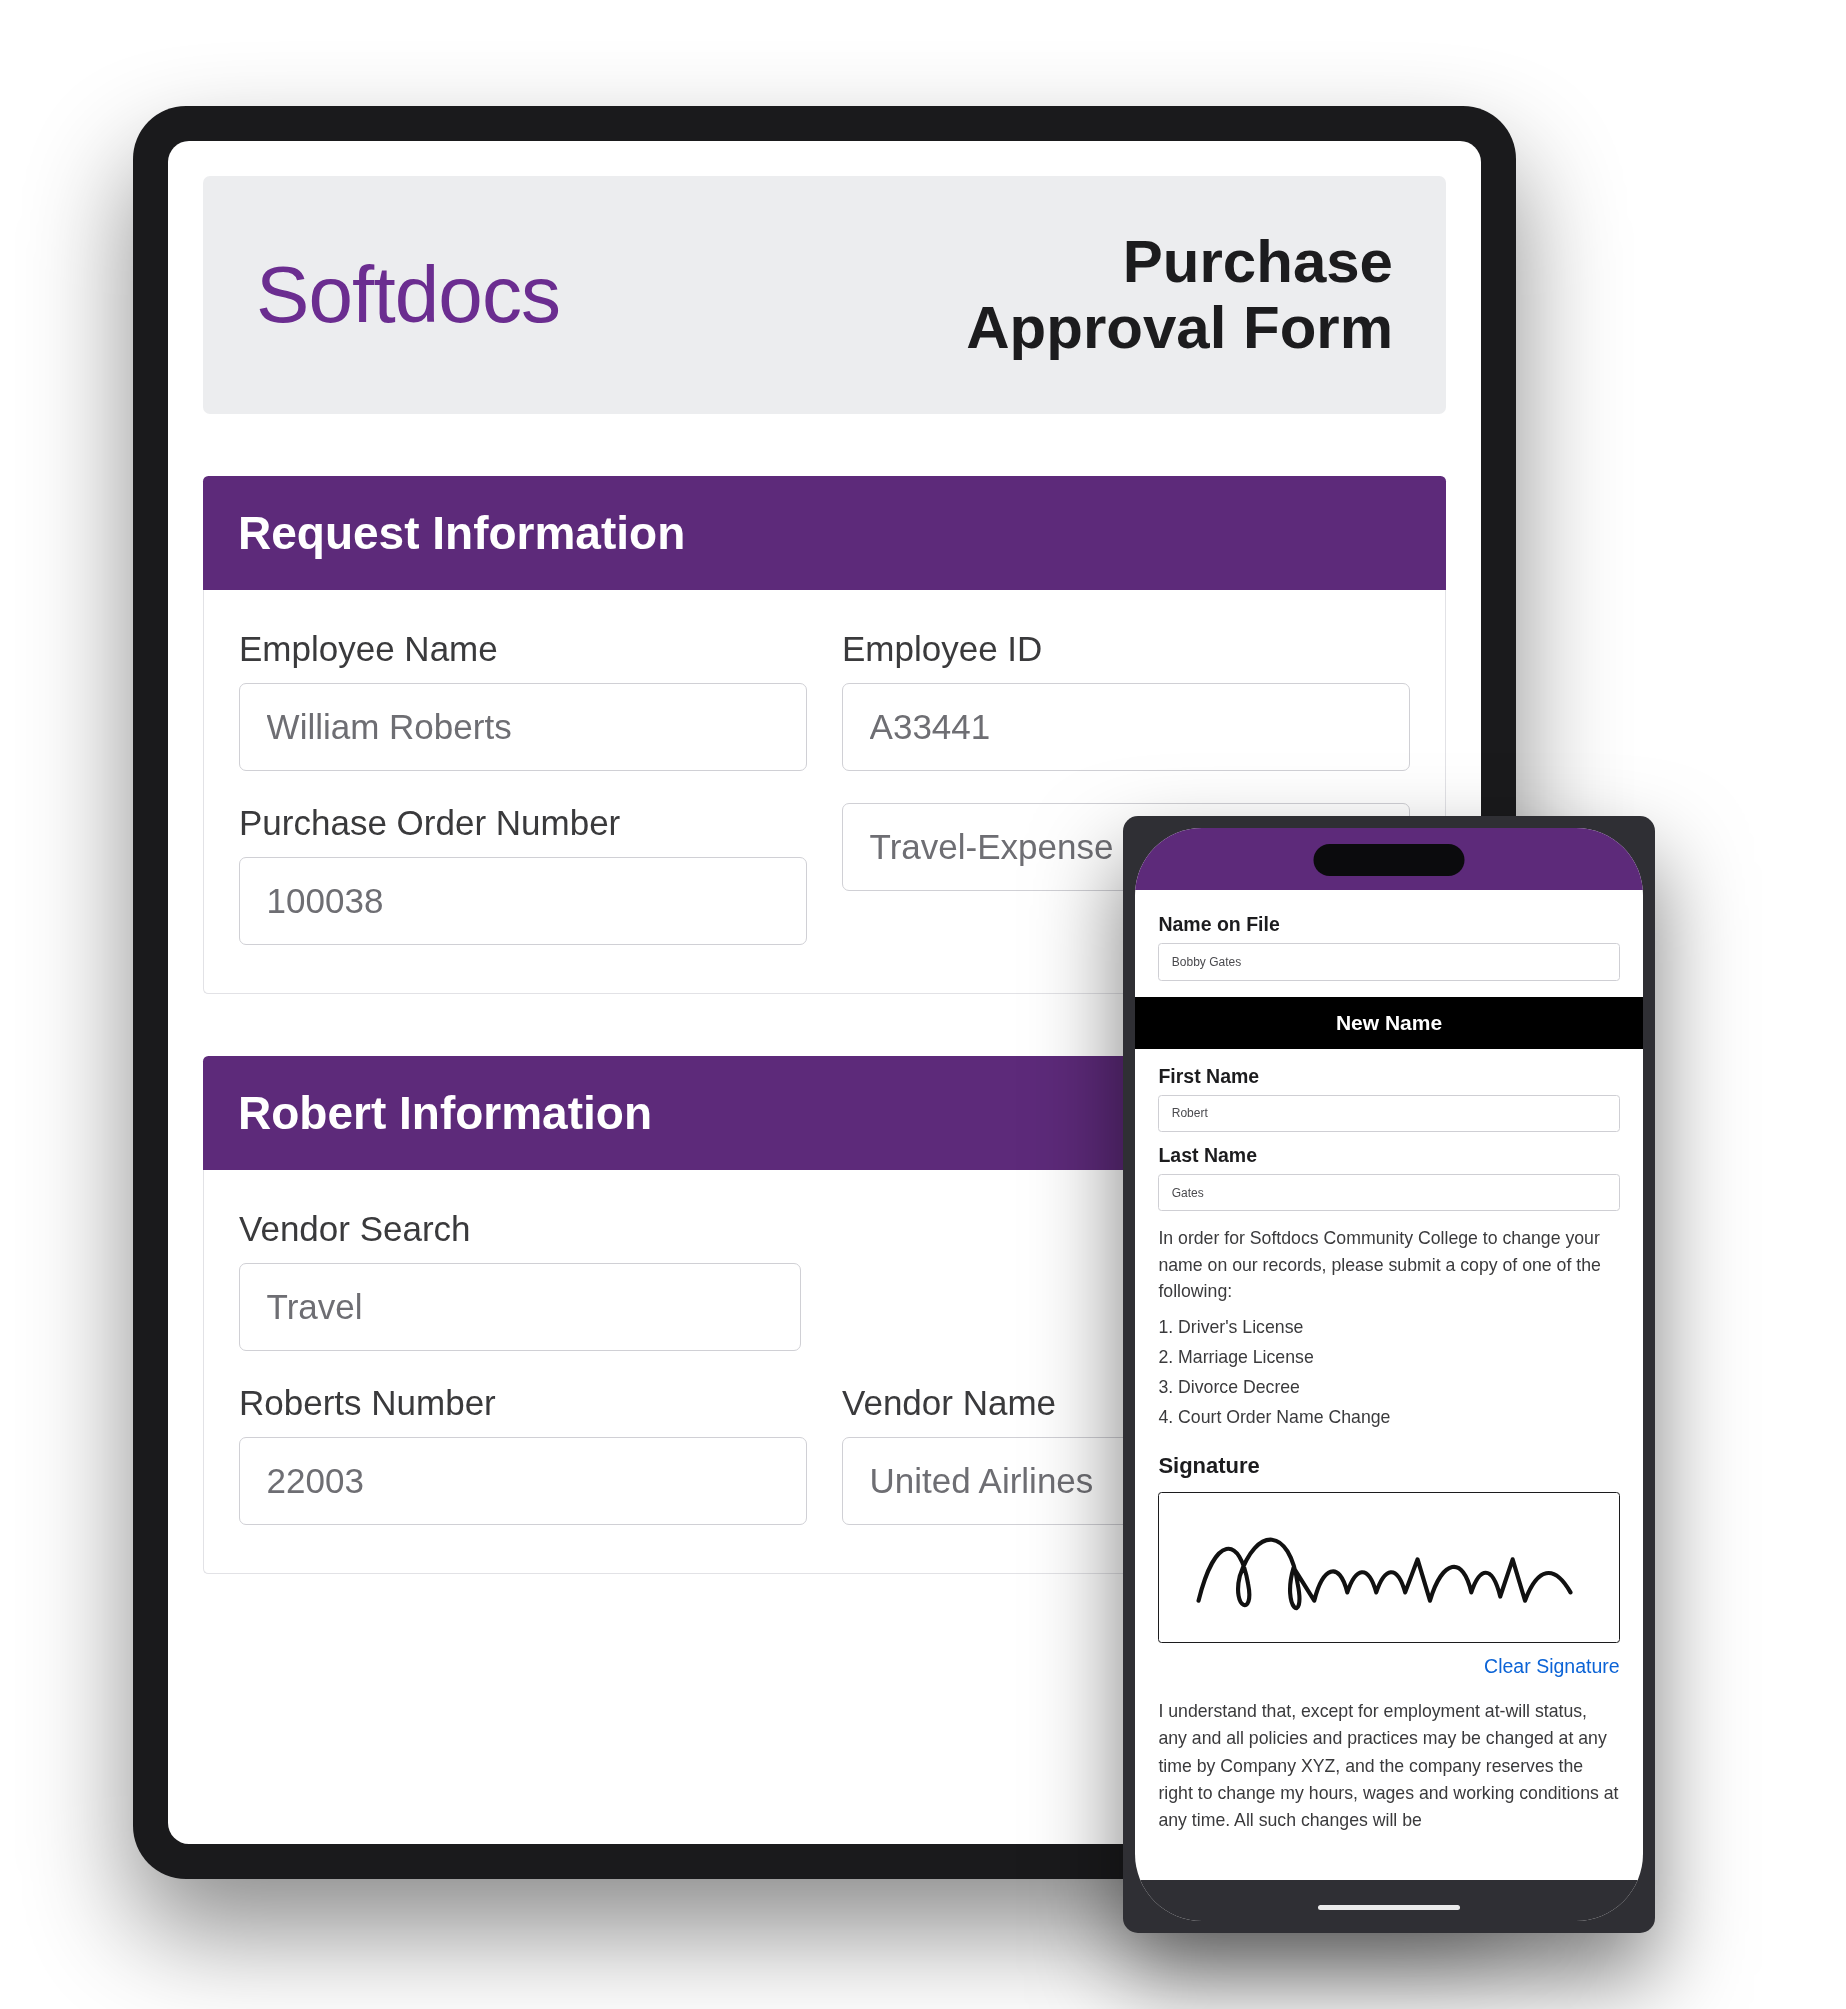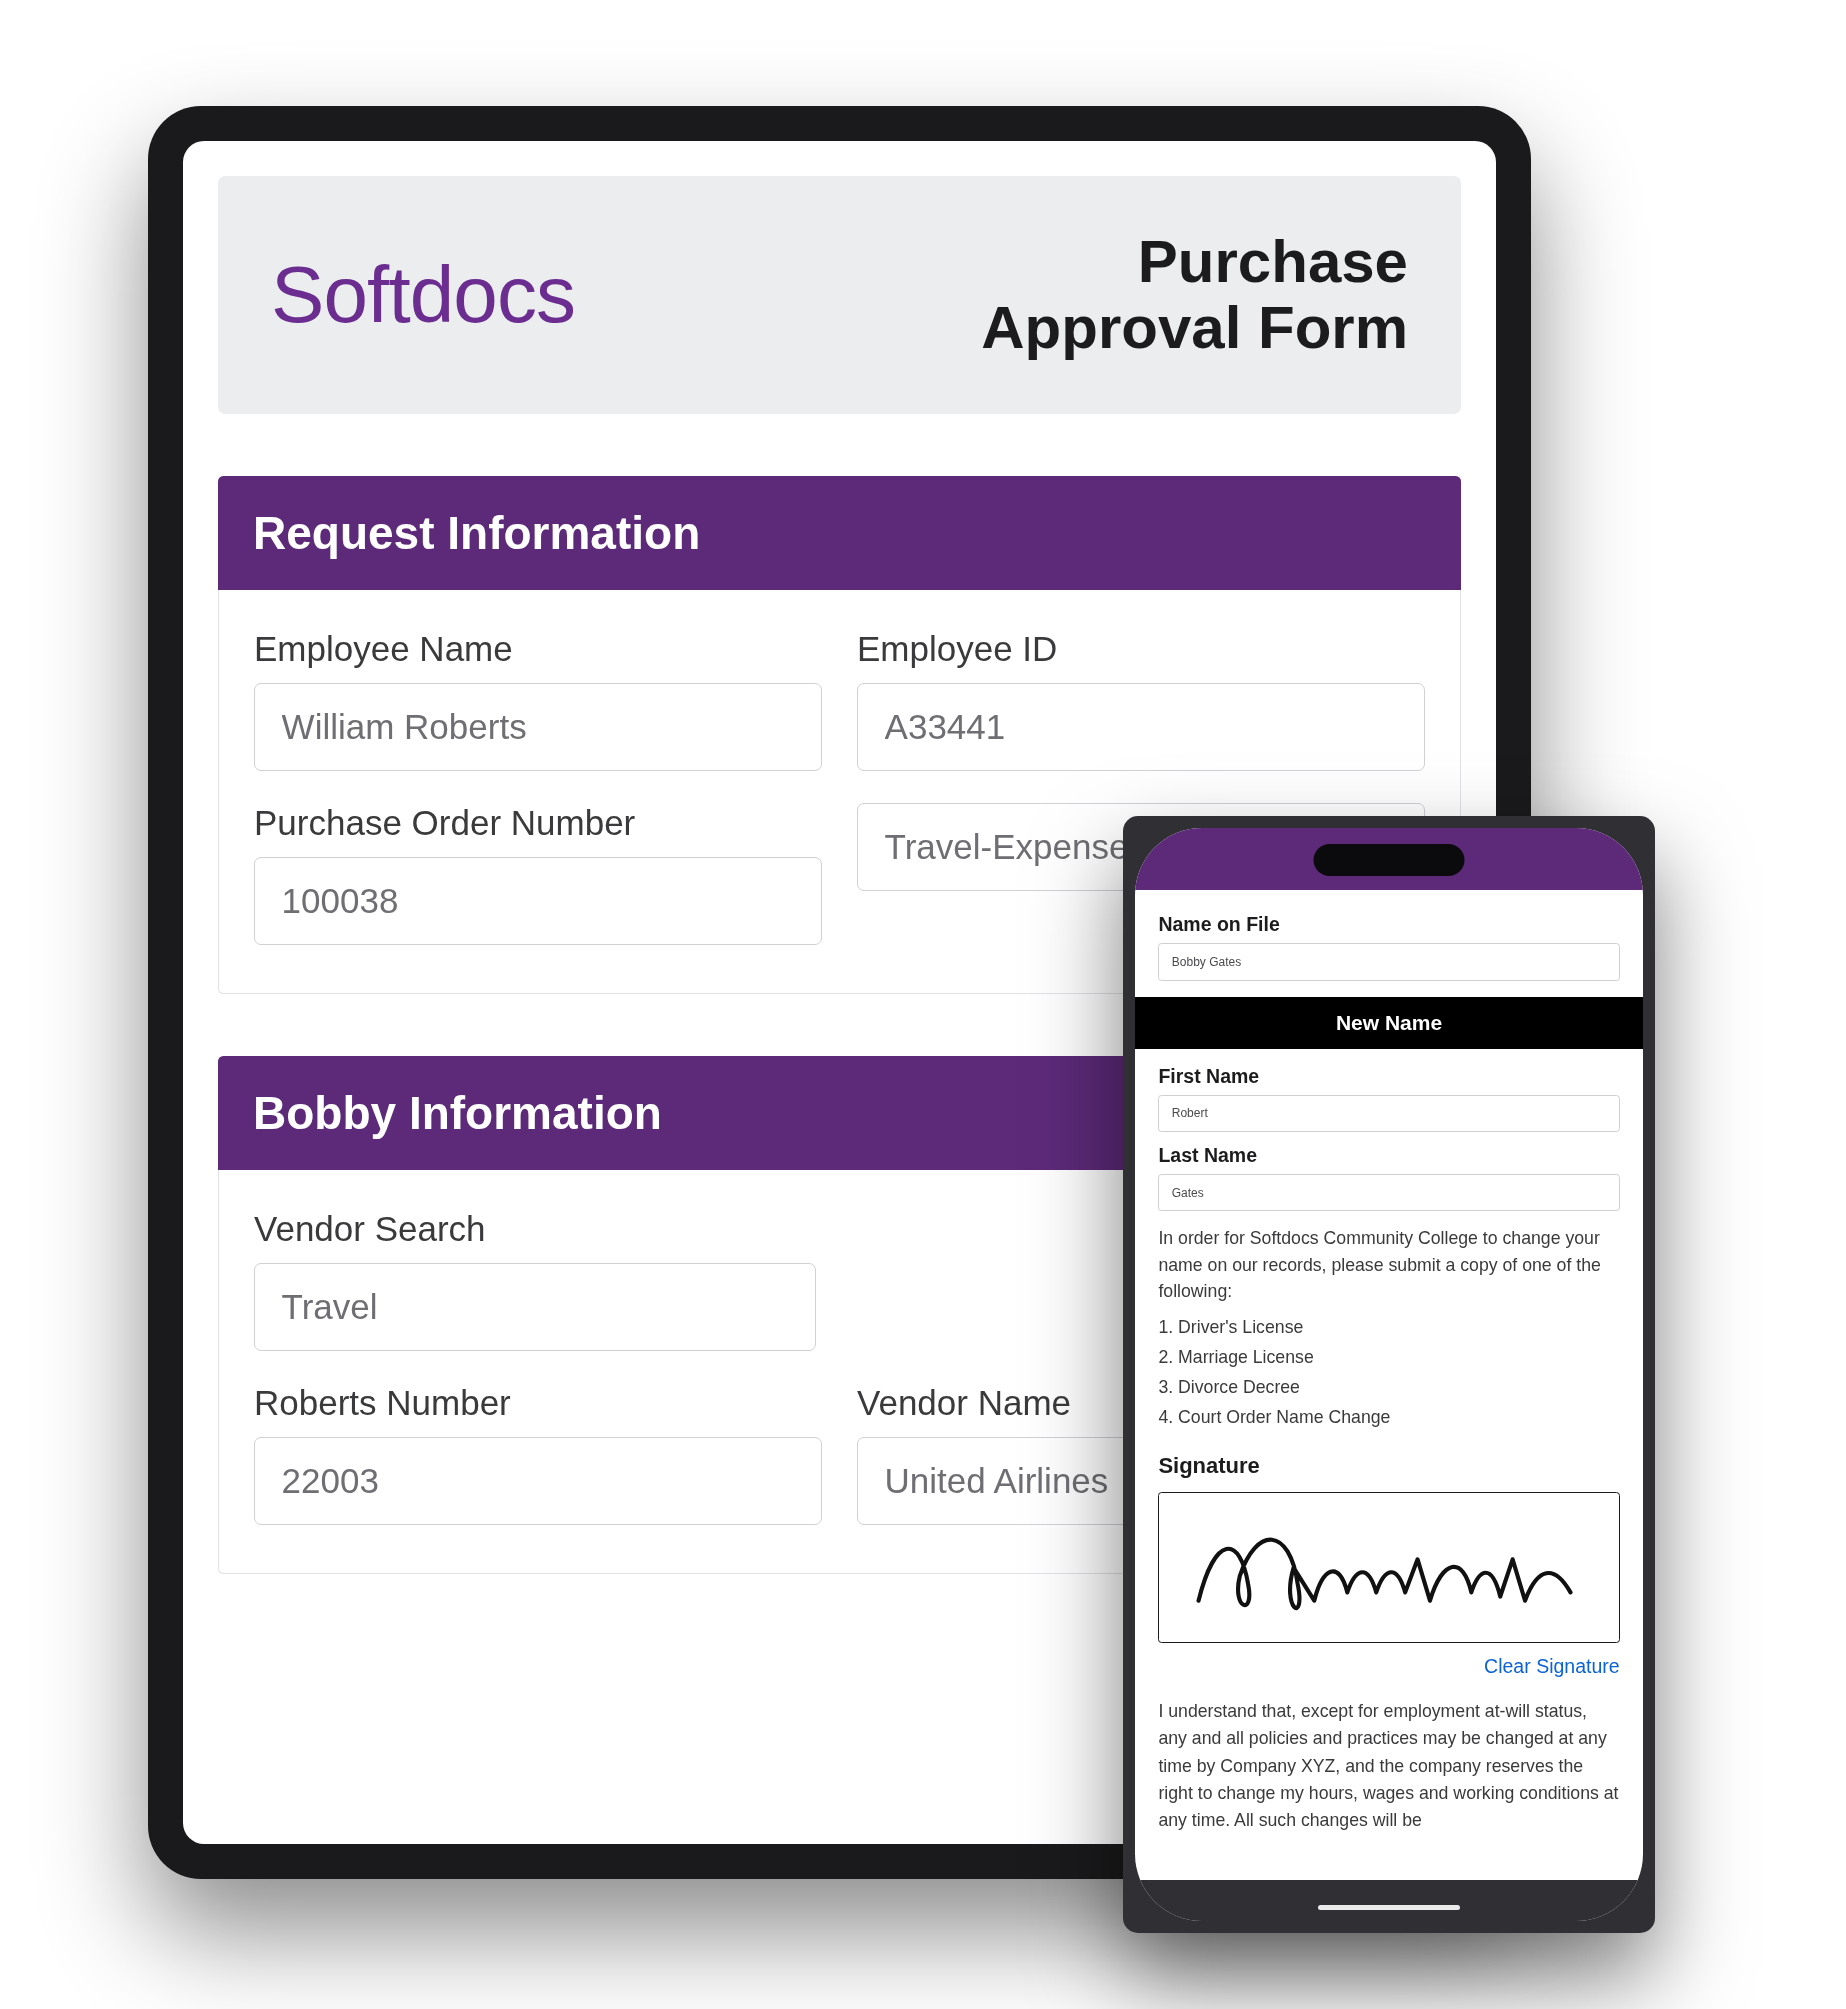--- a/index.html
+++ b/index.html
@@ -7,21 +7,21 @@
     font-family: -apple-system, BlinkMacSystemFont, "Segoe UI", Helvetica, Arial, sans-serif;
     background: #ffffff;
     width: 1846px;
     height: 2009px;
     position: relative;
   }
 
   
   .tablet {
     position: absolute;
-    left: 148px;
+    left: 133px;
     top: 106px;
     width: 1383px;
     height: 1773px;
     background: #1a1a1c;
     border-radius: 53px;
     padding: 35px;
     box-shadow: 0 53px 106px rgba(0,0,0,0.45);
   }
   .tablet-screen {
     width: 100%;
@@ -256,21 +256,21 @@
           </div>
 
           <div class="field">
             <input class="field-input" value="Travel-Expense" style="">
           </div>
 
         </div>
       </div>
 
       <div class="section">
-        <div class="section-header">Bobby Information</div>
+        <div class="section-header">Robert Information</div>
         <div class="section-body">
 
           <div class="field full">
             <label class="field-label">Vendor Search</label>
             <input class="field-input" style="max-width: 48%;" value="Travel">
           </div>
 
           <div class="field">
             <label class="field-label">Roberts Number</label>
             <input class="field-input" value="22003" style="">

